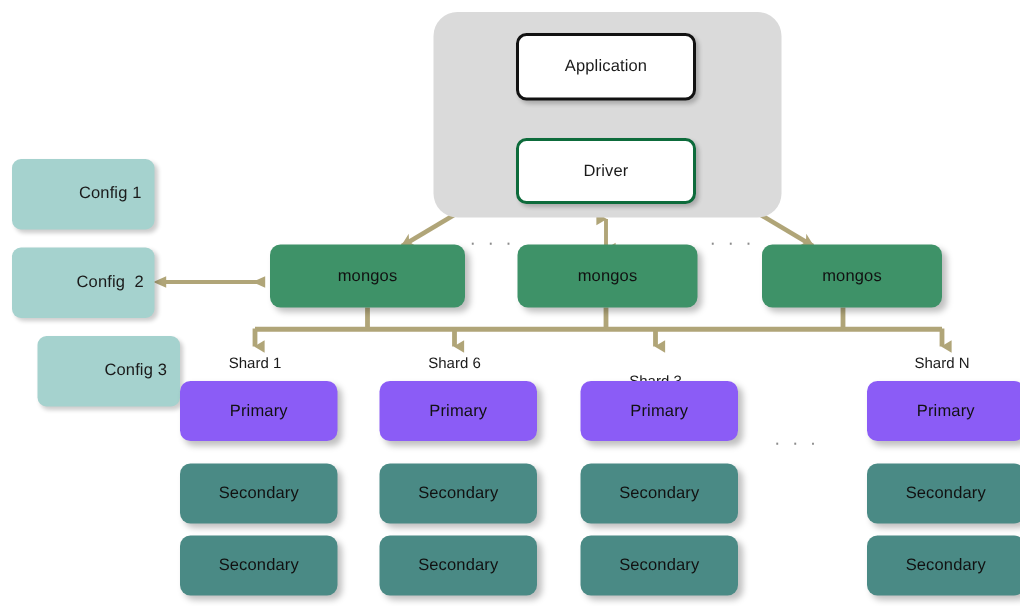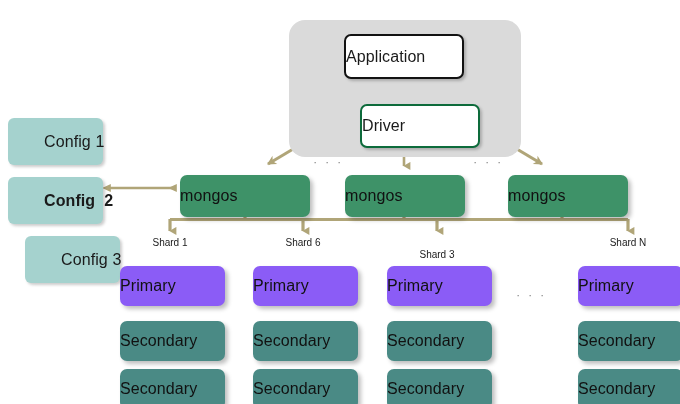--- a/index.html
+++ b/index.html
@@ -16,25 +16,25 @@
   }
   #diagram {
     position: absolute;
     left: 0; top: 0;
     width: 680px; height: 404px;
   }
   .node {
     position: absolute;
     display: flex;
     align-items: center;
-    font-size: 16px;
+    justify-content: center;
+    font-size: 11px;
     line-height: 1;
     white-space: pre;
     letter-spacing: 0.1px;
-    margin-top: 12px;
   }
 
   
   .app-panel {
     background: #dadada;
     border-radius: 16px;
   }
   .app-box {
     background: #ffffff;
     border: 2px solid #121212;
@@ -162,28 +162,28 @@
       <line x1="628" y1="219" x2="628" y2="231" stroke="#B0A578" stroke-width="3.2" marker-end="url(#ar-down)"></line>
     </g>
   </svg>
 
   <div class="node app-panel" style="left:289px; top:8px; width:232px; height:137px;"></div>
 
   <div class="node app-box" style="left:344px; top:22px; width:120px; height:45px;">
     <span>Application</span>
   </div>
 
-  <div class="node driver-box" style="left:360px; top:92px; width:120px; height:44px;">
+  <div class="node driver-box" style="left:344px; top:92px; width:120px; height:44px;">
     <span>Driver</span>
   </div>
 
   <div class="node config-box" style="left:8px; top:106px; width:95px; height:47px;">
     <span>Config 1</span>
   </div>
-  <div class="node config-box" style="left:8px; top:165px; width:95px; height:47px;font-weight:bold;">
+  <div class="node config-box" style="left:8px; top:165px; width:95px; height:47px;">
     <span>Config  2</span>
   </div>
   <div class="node config-box" style="left:25px; top:224px; width:95px; height:47px;">
     <span>Config 3</span>
   </div>
 
   <div class="node mongos-box" style="left:180px; top:163px; width:130px; height:42px;">
     <span>mongos</span>
   </div>
   <div class="node mongos-box" style="left:345px; top:163px; width:120px; height:42px;">

